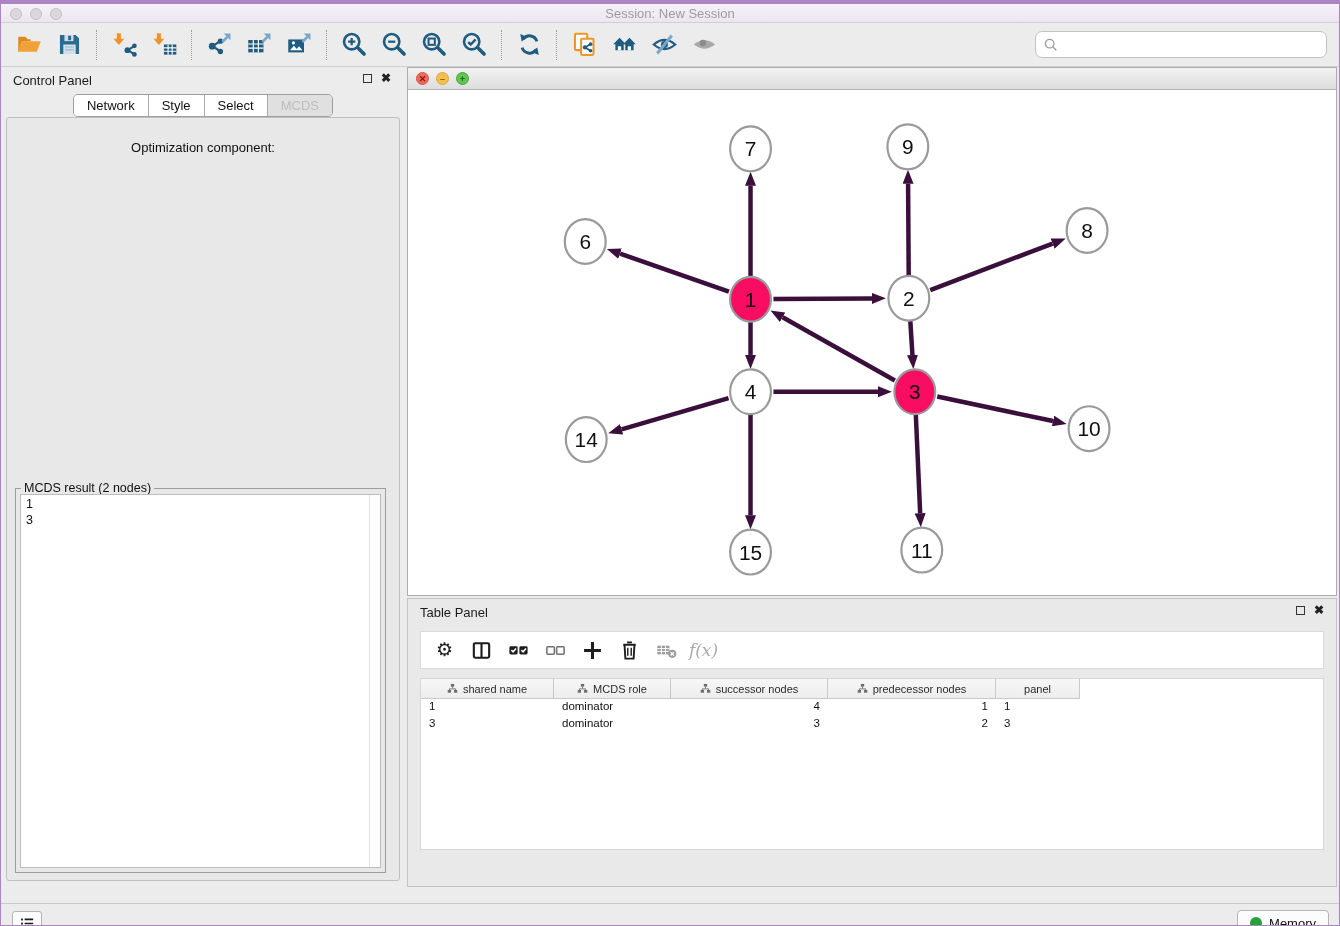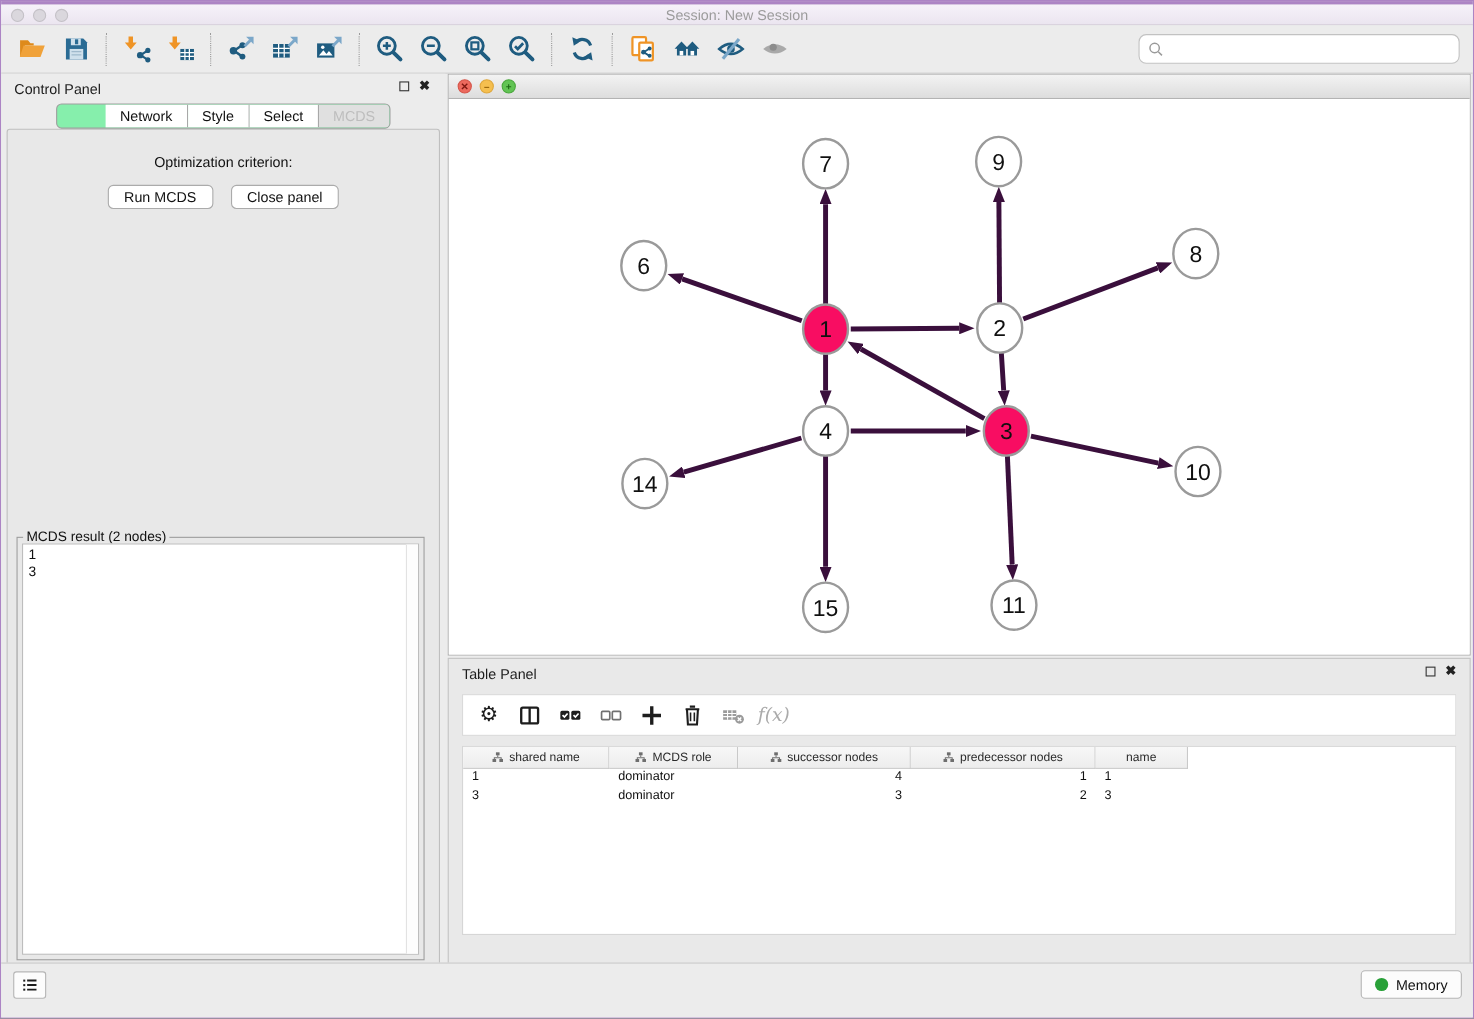--- a/index.html
+++ b/index.html
@@ -23,21 +23,21 @@
   .search-box input{border:none;outline:none;flex:1;height:20px;font-size:13px;background:transparent;padding-left:4px;}
 
   
   .panel-head{position:relative;height:26px;}
   .panel-head .ptitle{position:absolute;left:12px;top:6px;font-size:13px;color:#1c1c1c;}
   .head-ctrl{position:absolute;top:6px;display:flex;gap:9px;align-items:center;}
   .float-ico{width:9px;height:9px;border:1.5px solid #333;display:inline-block;}
   .close-ico{font-size:12px;font-weight:bold;color:#222;line-height:10px;}
 
   
-  .segwrap{display:flex;border:1px solid #9E9E9E;border-radius:5px;overflow:hidden;background:#86efac;padding-left:44px;}
+  .segwrap{display:flex;border:1px solid #9E9E9E;border-radius:5px;overflow:hidden;background:#fde047;}
   .seg{padding:3px 13px;font-size:13px;color:#111;background:#fff;border-right:1px solid #A8A8A8;cursor:default;white-space:nowrap;}
   .seg:last-child{border-right:none;}
   .seg.sel{background:#E0E0E0;color:#BDBDBD;}
 
   
   .control-panel{position:absolute;left:0;top:66px;width:404px;bottom:42px;background:#ECECEC;}
   .cp-tabs{position:absolute;top:27px;left:0;right:0;display:flex;justify-content:center;z-index:2;}
   .cp-body{position:absolute;top:50px;left:5px;right:5px;bottom:2px;background:#E8E8E8;border:1px solid #BFBFBF;border-radius:3px;}
   .opt-label{margin-top:22px;text-align:center;font-size:13px;color:#111;}
   .combo{position:relative;margin:10px auto 0;width:308px;height:23px;background:#fff;border:1px solid #ABABAB;border-radius:5px;font-size:13px;color:#111;line-height:21px;padding-left:9px;}
@@ -71,21 +71,21 @@
   .tpbtn .fx{font-family:"DejaVu Serif",serif;font-style:italic;font-size:17px;color:#ABABAB;}
   .tp-table{position:absolute;left:12px;right:12px;top:79px;bottom:36px;background:#fff;border:1px solid #D6D6D6;overflow:hidden;}
   .thead{display:flex;height:20px;}
   .th{background:linear-gradient(#F7F7F7,#EDEDED);border-right:1px solid #C9C9C9;border-bottom:1px solid #C9C9C9;font-size:11px;color:#2a2a2a;display:flex;align-items:center;justify-content:center;gap:5px;}
   .th svg{width:11px;height:11px;}
   .trow{display:flex;height:17px;}
   .td{font-size:11.5px;color:#111;padding:1px 8px 0 8px;white-space:nowrap;overflow:hidden;}
   .tp-tabs{position:absolute;left:0;right:0;bottom:7px;display:flex;justify-content:center;}
 
   
-  .statusbar{position:absolute;left:0;right:0;bottom:0;height:50px;background:#ECECEC;border-top:1px solid #C9C9C9;}
+  .statusbar{position:absolute;left:0;right:0;bottom:0;height:22px;background:#ECECEC;border-top:1px solid #C9C9C9;}
   .list-btn{position:absolute;left:11px;top:7px;width:30px;height:25px;background:#FCFCFC;border:1px solid #B5B5B5;border-radius:3px;display:flex;align-items:center;justify-content:center;}
   .list-btn svg{width:17px;height:17px;}
   .mem-btn{position:absolute;right:10px;top:6px;height:26px;background:#FCFCFC;border:1px solid #B5B5B5;border-radius:4px;display:flex;align-items:center;gap:7px;padding:0 12px;font-size:13px;color:#111;}
   .mem-dot{width:12px;height:12px;border-radius:50%;background:#28A038;display:inline-block;}
 </style>
 </head>
 <body>
 
 <div class="app">
 
@@ -250,25 +250,21 @@
     </div>
     <div class="cp-tabs">
       <div class="segwrap" id="cp-tabs">
           <div class="seg">Network</div>
           <div class="seg">Style</div>
           <div class="seg">Select</div>
           <div class="seg sel">MCDS</div>
         </div>
     </div>
     <div class="cp-body">
-      <div class="opt-label">Optimization criterion:</div>
-      <div class="btn-row">
-        <button class="pbtn">Run MCDS</button>
-        <button class="pbtn">Close panel</button>
-      </div>
+      <div class="opt-label">Optimization component:</div>
       <div class="groupbox">
         <span class="legend">MCDS result (2 nodes)</span>
         <div class="resultbox">
           <pre id="result-lines">1
 3</pre>
           <div class="vscroll"></div>
         </div>
       </div>
     </div>
   </div>
@@ -417,21 +413,21 @@
           <div class="th" style="width: 168px;">
             <svg viewBox="0 0 12 12">
               <rect x="4.2" y="1" width="3.6" height="3" fill="#6e6e6e"></rect>
               <rect x="0.8" y="7.6" width="3.6" height="3" fill="#6e6e6e"></rect>
               <rect x="7.6" y="7.6" width="3.6" height="3" fill="#6e6e6e"></rect>
               <path d="M6 4v1.6M2.6 7.6V6.4h6.8v1.2" stroke="#6e6e6e" fill="none"></path>
             </svg>
             <span>predecessor nodes</span>
           </div>
           <div class="th" style="width: 84px;">
-            <span>name</span>
+            <span>panel</span>
           </div>
         </div>
       <div id="tbody">
           <div class="trow">
             <div class="td" style="width: 133px; text-align: left;">1</div>
             <div class="td" style="width: 117px; text-align: left;">dominator</div>
             <div class="td" style="width: 157px; text-align: right;">4</div>
             <div class="td" style="width: 168px; text-align: right;">1</div>
             <div class="td" style="width: 84px; text-align: left;">1</div>
           </div>

